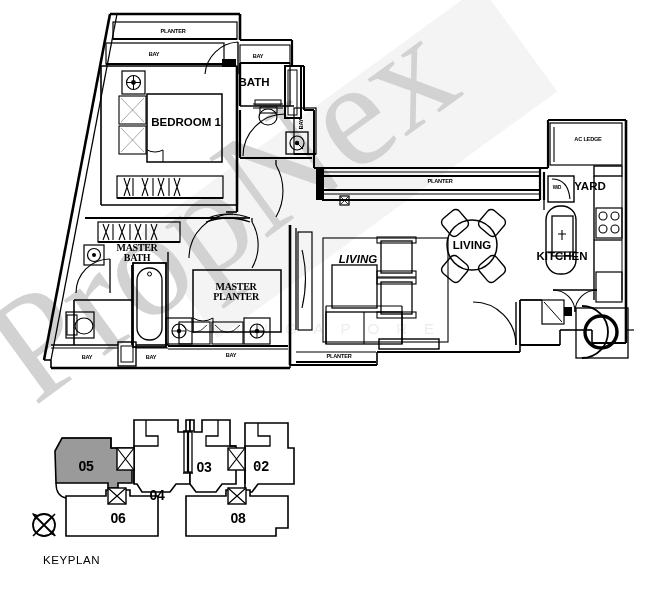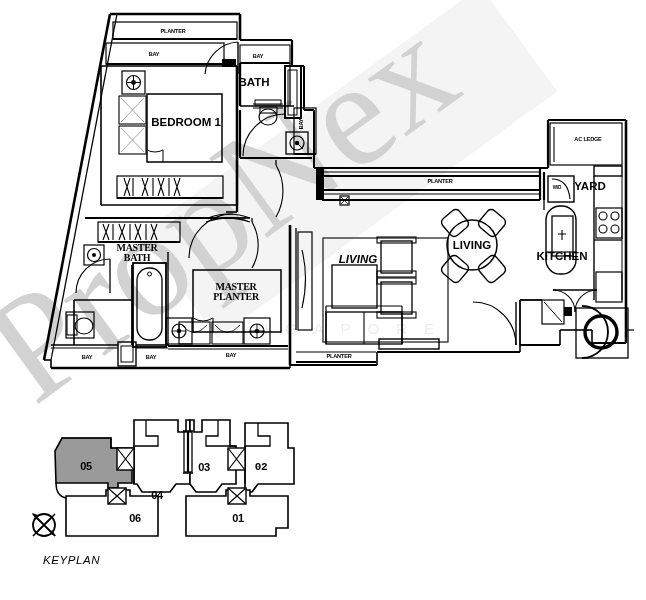--- a/index.html
+++ b/index.html
@@ -17,22 +17,22 @@
     position:absolute;z-index:4;
     font-family:"Liberation Sans","DejaVu Sans",sans-serif;
     font-weight:bold;color:#000;white-space:nowrap;
     letter-spacing:-0.3px;
     transform-origin:center center;
   }
   .lbl.big{font-size:11.5px;letter-spacing:0px;}
   .lbl.mid{font-size:10px;font-family:Liberation Serif, serif;}
   .lbl.sm{font-size:5.6px;letter-spacing:-0.2px;}
   .lbl.tiny{font-size:4.6px;letter-spacing:-0.2px;}
-  .lbl.key{font-size:11px;}
-  .lbl.keyplanword{font-size:11.5px;font-weight:normal;letter-spacing:0.6px;font-style:italic;}
+  .lbl.key{font-size:14px;}
+  .lbl.keyplanword{font-size:11.5px;font-weight:normal;letter-spacing:0.6px;}
   .lbl.rot90{transform:rotate(-90deg);}
   .ctr{transform:translate(-50%,-50%);}
   .ctr.rot90{transform:translate(-50%,-50%) rotate(-90deg);}
   .two-line{line-height:1.02;text-align:center;}
 </style>
 </head>
 <body>
 
 <div id="root">
 
@@ -408,18 +408,18 @@
       <div class="lbl ctr sm rot90" style="left: 301px; top: 124px;">BAY</div>
       <div class="lbl ctr sm" style="left: 87px; top: 357px;">BAY</div>
       <div class="lbl ctr sm" style="left: 151px; top: 357px;">BAY</div>
       <div class="lbl ctr sm" style="left: 231px; top: 355px;">BAY</div>
       <div class="lbl ctr tiny" style="left: 557px; top: 187px;">W/D</div>
       <div class="lbl ctr tiny" style="left: 568px; top: 313px;">DB</div>
       <div class="lbl ctr key" style="left: 86px; top: 466px;">05</div>
       <div class="lbl ctr key" style="left: 157px; top: 467px; margin-top: 28px;">04</div>
       <div class="lbl ctr key" style="left: 204px; top: 467px;">03</div>
       <div class="lbl ctr key" style="left: 261px; top: 467px; font-family: Liberation Mono, monospace;">02</div>
-      <div class="lbl ctr key" style="left: 135px; top: 518px; text-align: center;">06</div>
-      <div class="lbl ctr key" style="left: 238px; top: 518px;">01</div>
+      <div class="lbl ctr key" style="left: 118px; top: 518px; text-align: center;">06</div>
+      <div class="lbl ctr key" style="left: 238px; top: 518px;">08</div>
       <div class="lbl keyplanword" style="left: 43px; top: 554px;">KEYPLAN</div>
     </div>
 
 </div>
 
 </body></html>

